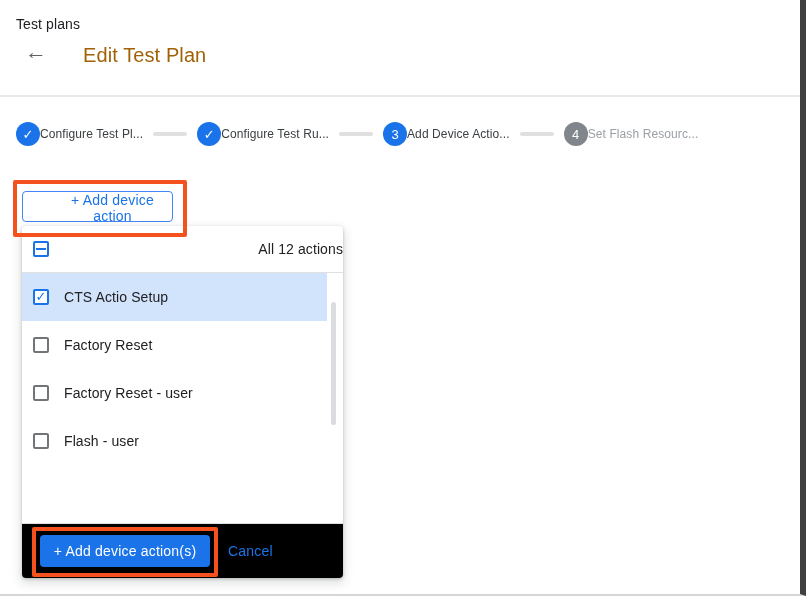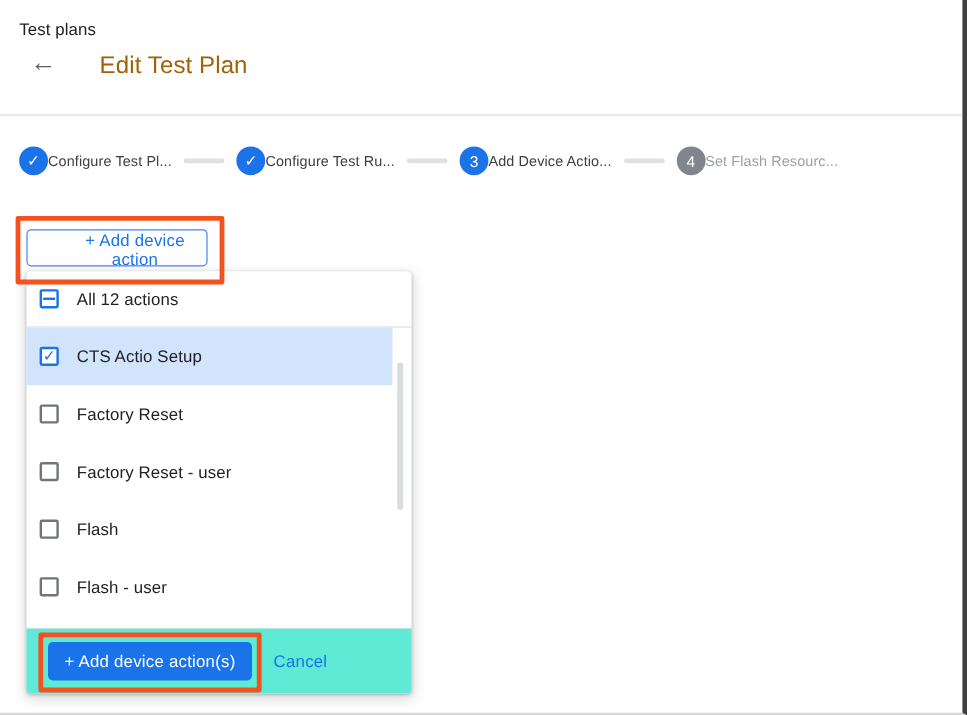--- a/index.html
+++ b/index.html
@@ -1,19 +1,19 @@
 <!DOCTYPE html>
 <html><head>
 <meta charset="utf-8">
 <style>
   * { margin:0; padding:0; box-sizing:border-box; }
   body { background:#fff; font-family:"Liberation Sans","DejaVu Sans",sans-serif; }
   .screen {
     position:relative; width:806px; height:596px; background:#fff; overflow:hidden;
-    border-right:4px solid #404040; border-bottom:2px solid #d6d6d6;
+    border-right:6px solid #404040; border-bottom:2px solid #d6d6d6;
   }
   .breadcrumb { position:absolute; left:16px; top:16px; font-size:14px; color:#202124; letter-spacing:.1px; }
   .back-arrow { position:absolute; left:25px; top:41px; font-size:22px; color:#5f6368; cursor:pointer; line-height:1; }
   .page-title { position:absolute; left:83px; top:44px; font-size:20px; color:#a16207; letter-spacing:.1px; }
   .header-divider { position:absolute; left:0; top:95px; width:100%; height:2px; background:#e8eaed; }
 
   .stepper { position:absolute; left:16px; top:122px; display:flex; align-items:center; }
   .step { display:flex; align-items:center; cursor:pointer; }
   .step-circle {
     width:24px; height:24px; border-radius:50%; color:#fff; font-size:13px;
@@ -34,37 +34,37 @@
   .annotation { position:absolute; border:4px solid #f4511e; border-radius:2px; z-index:20; pointer-events:none; }
   .annotation-top { left:13px; top:180px; width:174px; height:57px; }
   .annotation-bottom { left:32px; top:527px; width:186px; height:50px; }
 
   .panel {
     position:absolute; left:22px; top:226px; width:321px; height:352px;
     background:#fff; border-radius:4px; z-index:5;
     box-shadow:0 1px 3px rgba(60,64,67,.3), 0 4px 10px 2px rgba(60,64,67,.15);
   }
   .row { display:flex; align-items:center; height:48px; padding-left:11px; cursor:pointer; }
-  .row.select-all { height:46px; }
+  .row.select-all { height:46px;justify-content:space-between; }
   .row.highlighted { background:#d2e3fc; width:305px; }
   .list-divider { height:1px; background:#e0e0e0; width:100%; }
   .row-label { margin-left:15px; font-size:14px; color:#202124; letter-spacing:.1px; }
 
   .cb { width:16px; height:16px; border:2px solid #70757a; border-radius:2px; background:#fff;
         display:flex; align-items:center; justify-content:center; flex:none; }
   .cb.blue { border-color:#1a73e8; }
   .cb .tick { color:#1a73e8; font-size:13px; font-weight:bold; line-height:1; margin-top:-1px; }
   .cb .dash { width:10px; height:2px; background:#1a73e8; }
 
   .scroll-thumb { position:absolute; right:7px; top:76px; width:5px; height:123px;
                   background:#dadce0; border-radius:3px; cursor:pointer; }
 
   .panel-footer {
     position:absolute; left:0; bottom:0; width:100%; height:55px;
-    border-top:1px solid #e0e0e0; display:flex; align-items:center; background:#5eead4;
+    border-top:1px solid #e0e0e0; display:flex; align-items:center; background:#000000;
     border-radius:0 0 4px 4px;
   }
   .submit-btn {
     margin-left:18px; width:170px; height:32px; background:#1a73e8; color:#fff;
     border:none; border-radius:4px; font-size:14px; font-family:inherit; letter-spacing:.2px; cursor:pointer;
   }
   .cancel-link { margin-left:18px; color:#1a73e8; font-size:14px; letter-spacing:.2px; cursor:pointer;text-align:right; }
 </style>
 </head>
 <body>
@@ -123,24 +123,20 @@
     <div class="row">
       <div class="cb"></div>
       <span class="row-label">Factory Reset</span>
     </div>
 
     <div class="row">
       <div class="cb"></div>
       <span class="row-label">Factory Reset - user</span>
     </div>
 
-    <div class="row">
-      <div class="cb"></div>
-      <span class="row-label">Flash</span>
-    </div>
 
     <div class="row">
       <div class="cb"></div>
       <span class="row-label">Flash - user</span>
     </div>
 
     <div class="scroll-thumb"></div>
 
     <div class="panel-footer">
       <button class="submit-btn">+ Add device action(s)</button>

